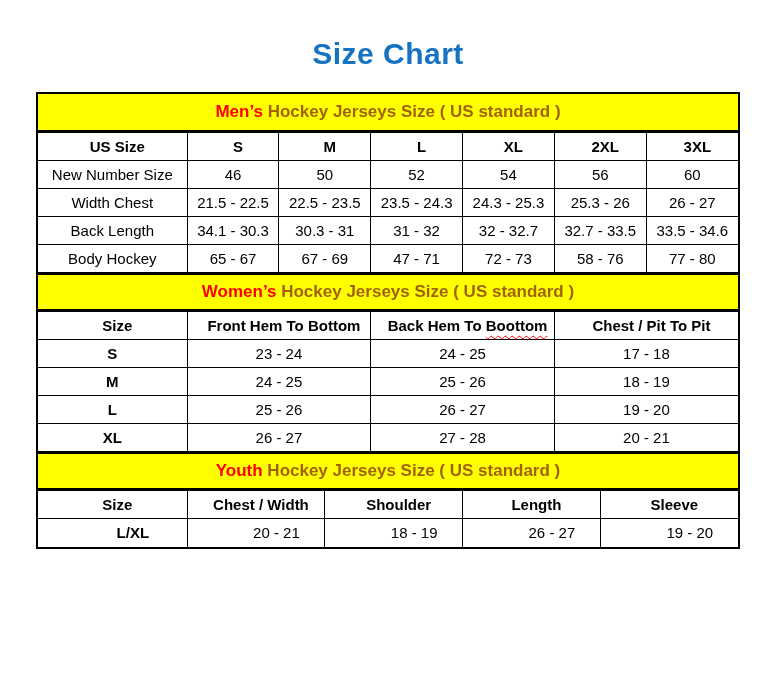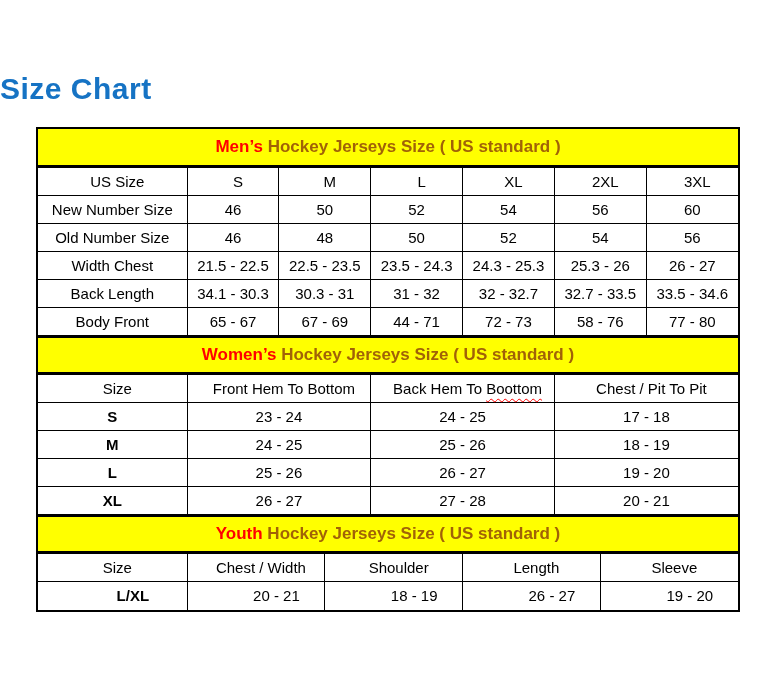--- a/index.html
+++ b/index.html
@@ -8,23 +8,23 @@
     --red:#FF0000;
     --border:#000000;
   }
   *{box-sizing:border-box;margin:0;padding:0;}
   html,body{width:776px;height:692px;background:#FFFFFF;overflow:hidden;}
   body{font-family:"Liberation Sans","DejaVu Sans",sans-serif;color:#000;}
   .page-title{
     color:var(--blue);
     font-size:30px;
     font-weight:700;
-    text-align:left;
+    text-align:center;
     letter-spacing:0.5px;
-    padding-top:72px;
+    padding-top:37px;
     margin-bottom:21px;
   }
   .chart{
     width:704px;
     margin:0 auto;
     border:2px solid var(--border);
   }
   .band{
     background:var(--yellow);
     border-top:2px solid var(--border);
@@ -46,21 +46,21 @@
   }
   col.label-col{width:21.3%;}
   th,td{
     border:1px solid var(--border);
     height:28px;
     text-align:center;
     vertical-align:middle;
     font-size:15px;
     padding:1px 3px;
   }
-  th{font-weight:400;padding-left:13px;}
+  th{font-weight:700;padding-left:13px;}
   td{font-weight:400;}
   td.bold{font-weight:700;}
   .wavy{
     text-decoration:underline;
     text-decoration-style:wavy;
     text-decoration-color:var(--red);
     text-decoration-thickness:1px;
     text-underline-offset:4px;
   }
   
@@ -99,51 +99,42 @@
           <tr>
             <td>New Number Size</td>
             <td>46</td>
             <td>50</td>
             <td>52</td>
             <td>54</td>
             <td>56</td>
             <td>60</td>
           </tr>
           <tr>
-            <td>Old Number Size</td>
-            <td>46</td>
-            <td>48</td>
-            <td>50</td>
-            <td>52</td>
-            <td>54</td>
-            <td>56</td>
-          </tr>
-          <tr>
             <td>Width Chest</td>
             <td>21.5 - 22.5</td>
             <td>22.5 - 23.5</td>
             <td>23.5 - 24.3</td>
             <td>24.3 - 25.3</td>
             <td>25.3 - 26</td>
             <td>26 - 27</td>
           </tr>
           <tr>
             <td>Back Length</td>
             <td>34.1 - 30.3</td>
             <td>30.3 - 31</td>
             <td>31 - 32</td>
             <td>32 - 32.7</td>
             <td>32.7 - 33.5</td>
             <td>33.5 - 34.6</td>
           </tr>
           <tr>
-            <td>Body Front</td>
+            <td>Body Hockey</td>
             <td>65 - 67</td>
             <td>67 - 69</td>
-            <td>44 - 71</td>
+            <td>47 - 71</td>
             <td>72 - 73</td>
             <td>58 - 76</td>
             <td>77 - 80</td>
           </tr>
         </tbody>
     </table>
   </div>
 
   <div class="section">
     <div class="band">

